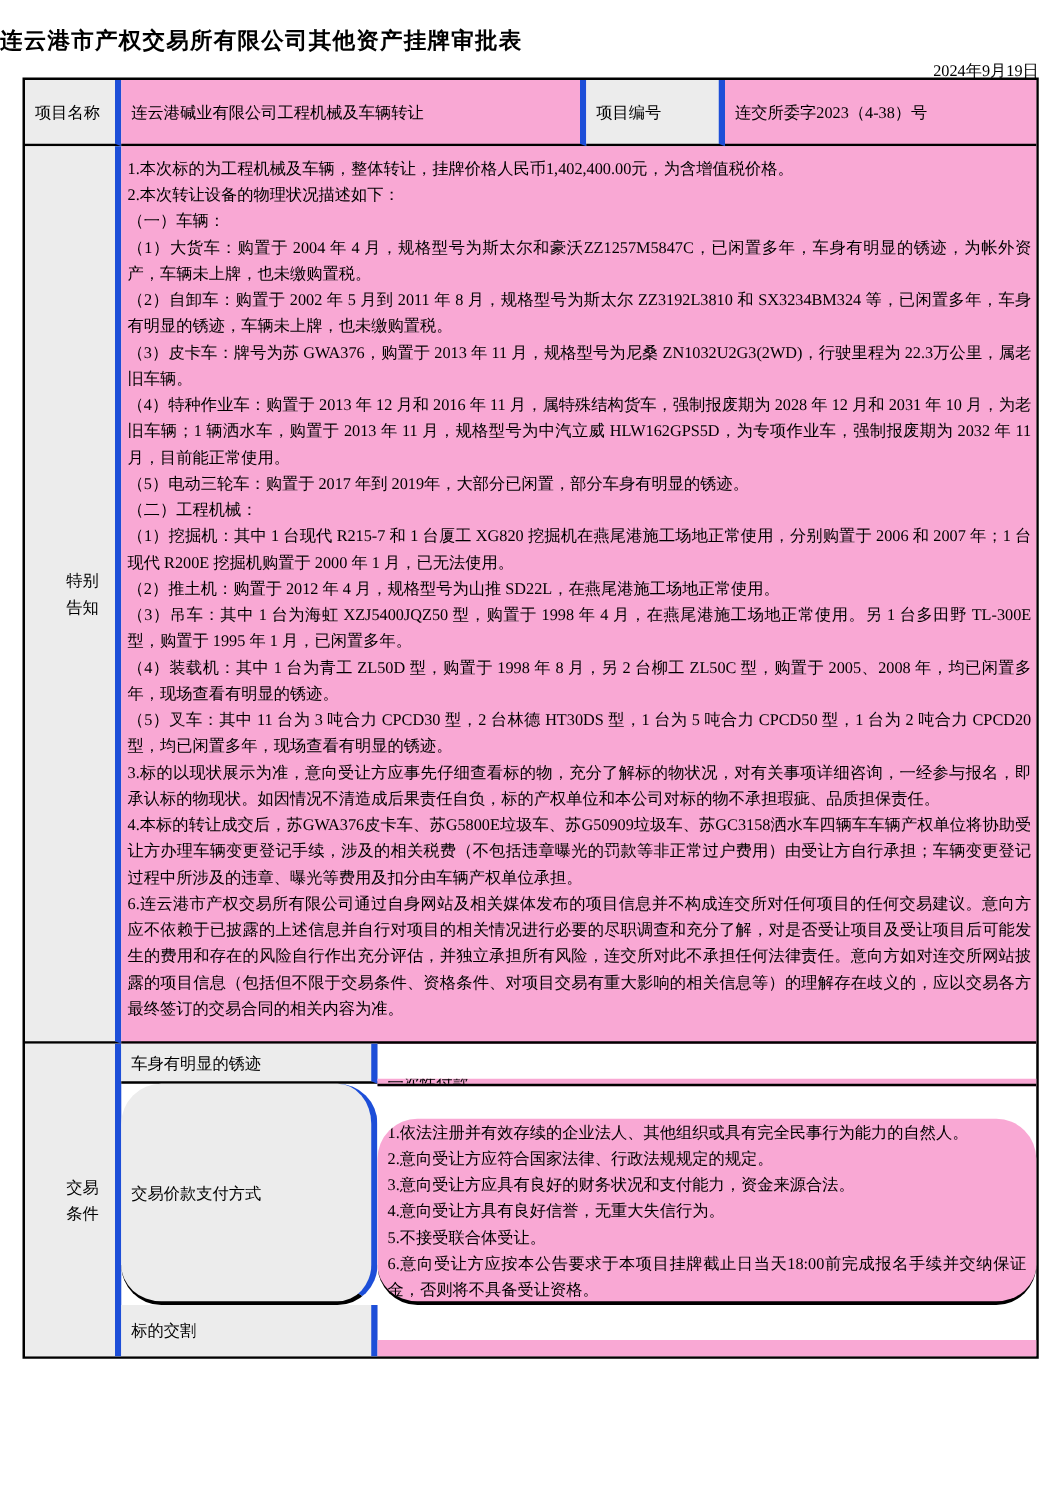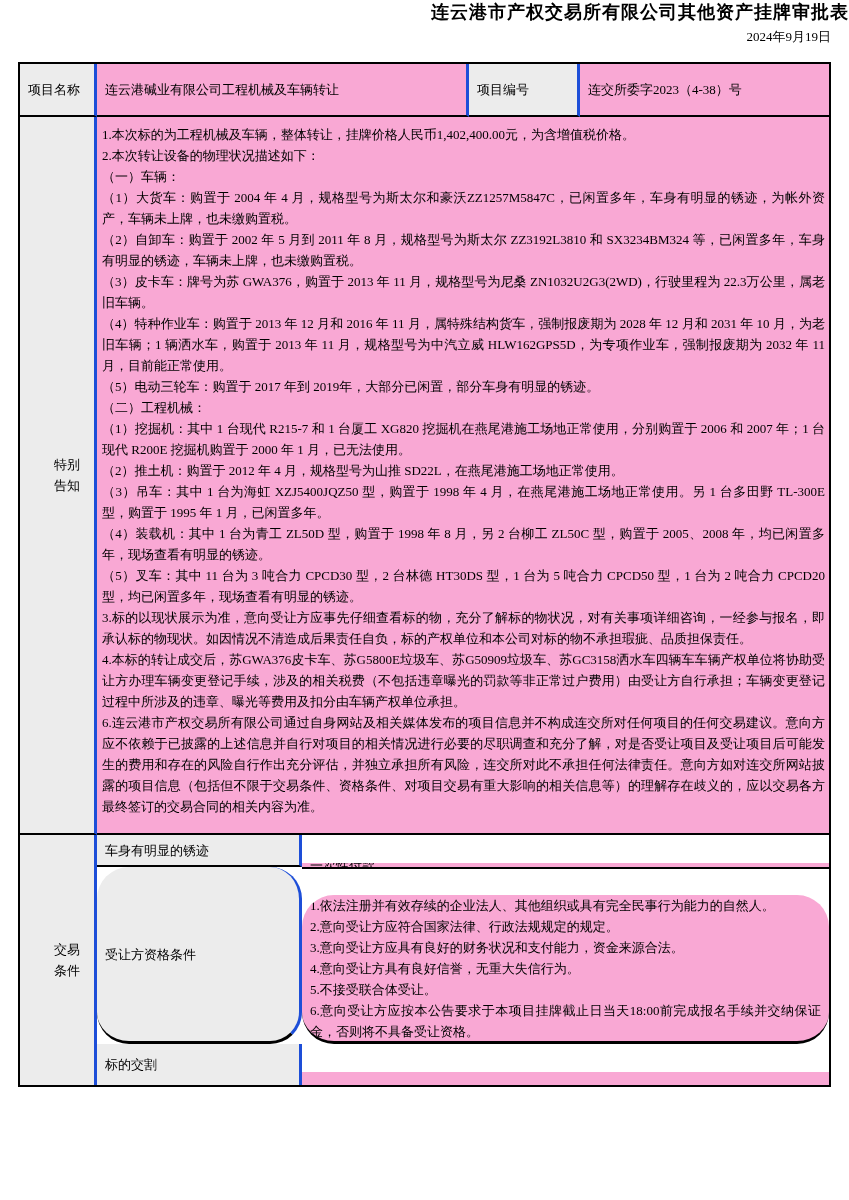--- a/index.html
+++ b/index.html
@@ -5,21 +5,22 @@
   html,body{margin:0;padding:0;background:#ffffff;}
   .page{
     position:relative;
     width:849px;height:1200px;
     background:#ffffff;
     font-family:"Liberation Serif","DejaVu Serif",serif;
     color:#000;
     overflow:hidden;
   }
   .doc-title{
-    text-align:right;
+    padding-top:20px;
+    text-align:left;
     font-size:18px;
     font-weight:bold;
     letter-spacing:1px;
   }
   .doc-date{
     width:813px;
     margin:4px 0 12px 18px;
     text-align:right;
     font-size:13px;
   }
@@ -27,21 +28,21 @@
     position:absolute;
     left:18px;top:62px;
     width:813px;
     border:2px solid #000;
     box-sizing:border-box;
     font-size:13px;
     line-height:21px;
   }
   .cell{
     box-sizing:border-box;
-    border-right:3px solid #1d4ed8;
+    border-right:5px solid #1d4ed8;
     border-bottom:1px solid #000;
     overflow:hidden;
   }
   .cell.last-col{border-right:none;}
   .gray{background:#ececec;}
   .white{background:#f9a8d4;}
 
   
   .row-header{
     display:grid;
@@ -141,21 +142,21 @@
       <div class="cell gray vlabel cond-left">
         <span>交易</span>
         <span>条件</span>
       </div>
 
       <div class="cell gray sub-label bb2">车身有明显的锈迹</div>
       <div class="cell white last-col sub-value bb2">
         <div class="para">一次性付款</div>
       </div>
 
-      <div class="cell gray sub-label bb3">受让方资格条件</div>
+      <div class="cell gray sub-label bb3">交易价款支付方式</div>
       <div class="cell white last-col sub-value bb3">
           <div class="para">1.依法注册并有效存续的企业法人、其他组织或具有完全民事行为能力的自然人。</div>
           <div class="para">2.意向受让方应符合国家法律、行政法规规定的规定。</div>
           <div class="para">3.意向受让方应具有良好的财务状况和支付能力，资金来源合法。</div>
           <div class="para">4.意向受让方具有良好信誉，无重大失信行为。</div>
           <div class="para">5.不接受联合体受让。</div>
           <div class="para">6.意向受让方应按本公告要求于本项目挂牌截止日当天18:00前完成报名手续并交纳保证金，否则将不具备受让资格。</div>
         </div>
 
       <div class="cell gray sub-label bb0">标的交割</div>

